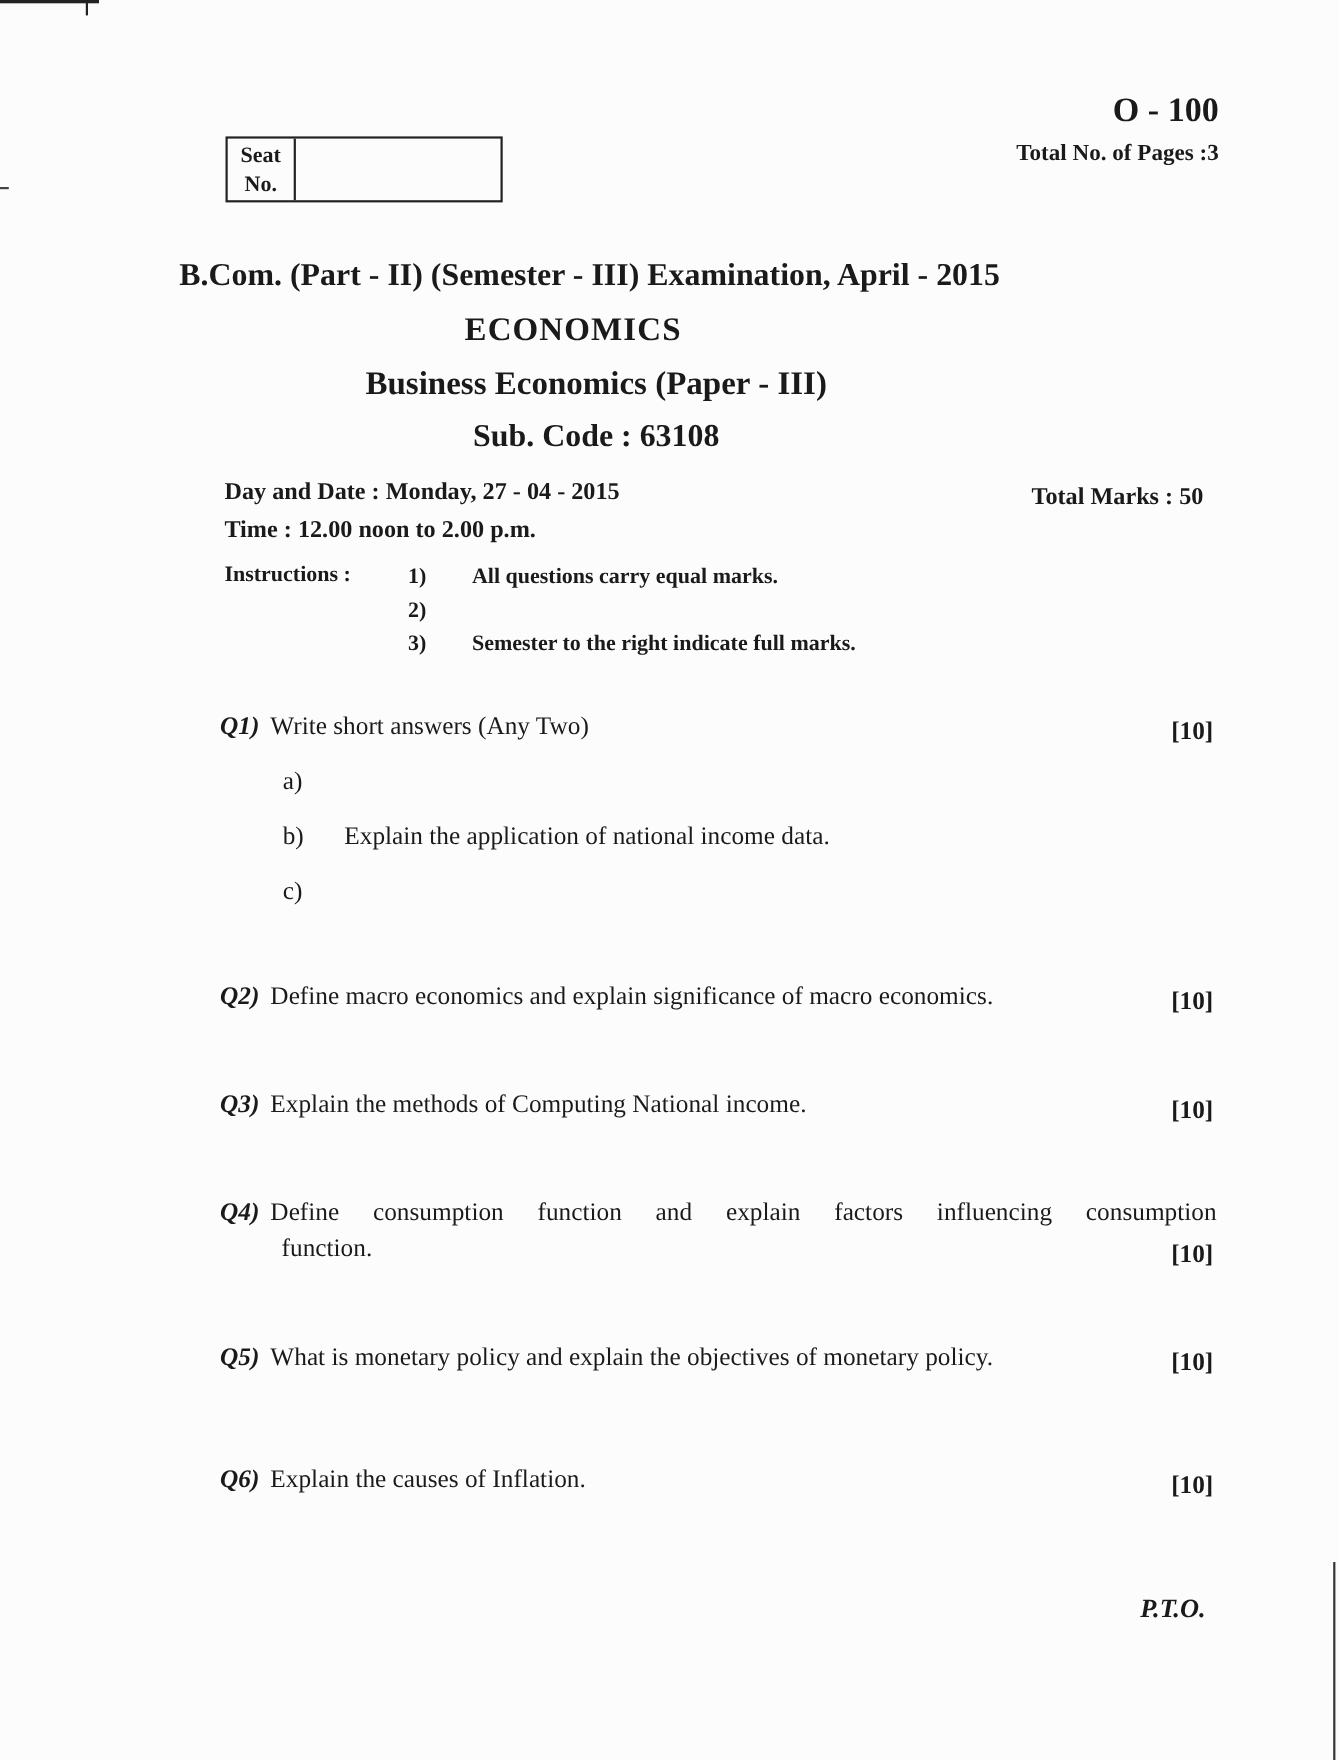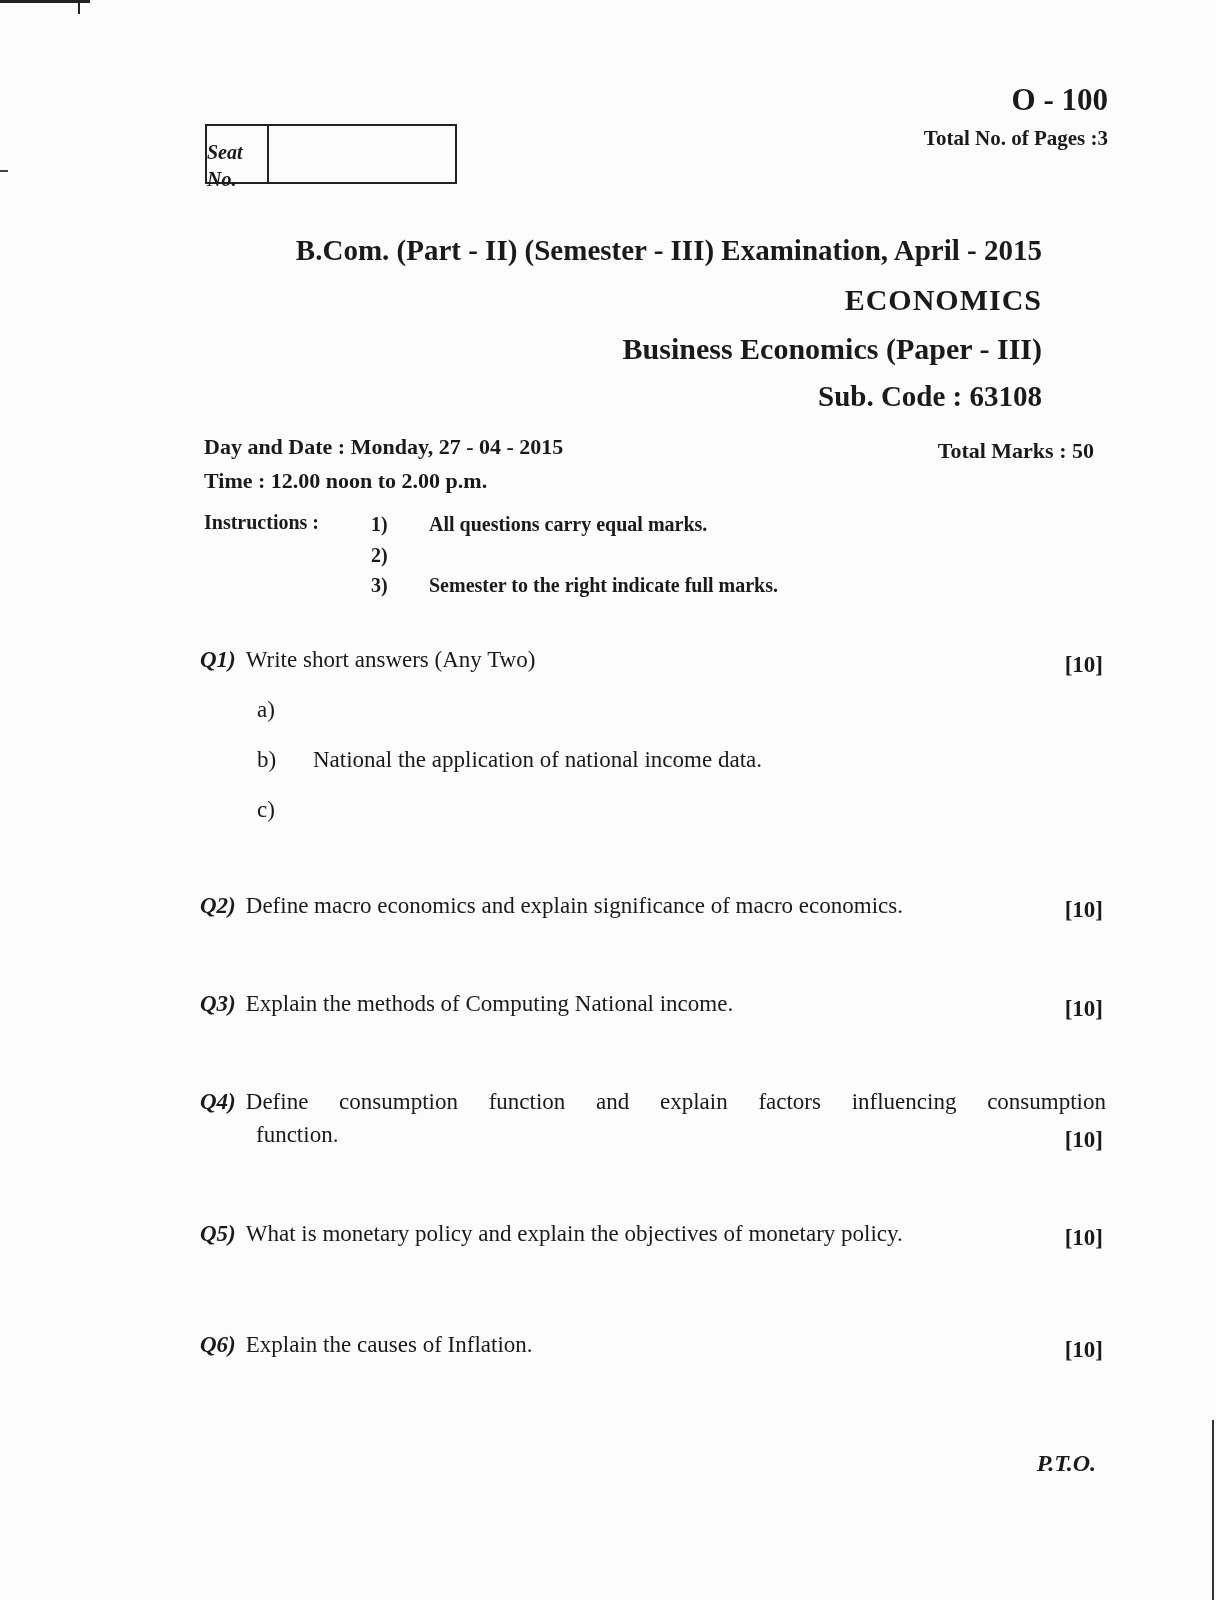--- a/index.html
+++ b/index.html
@@ -14,24 +14,24 @@
   .left-tick { left: 0; top: 170px; width: 8px; height: 2px; background: #444; }
   .right-line { right: 2px; top: 1420px; width: 2px; height: 180px; background: #333; }
   .paper-code { right: 108px; top: 82px; font-size: 31px; font-weight: bold; }
   .total-pages { right: 108px; top: 126px; font-size: 21px; font-weight: bold; }
   .seat-box {
     left: 205px; top: 124px; width: 252px; height: 60px;
     border: 2px solid #222; box-sizing: border-box; display: flex;
   }
   .seat-label {
     width: 60px; border-right: 2px solid #222; font-size: 20px; font-weight: bold;
-    line-height: 27px; padding-top: 13px; font-style: italic;
+    text-align: center; line-height: 27px; padding-top: 2px;
   }
   .seat-field { flex: 1; }
-  .title { left: 0; width: 1042px; text-align: right; font-weight: bold; }
+  .title { left: 0; width: 1042px; text-align: center; font-weight: bold; }
   .t1 { top: 234px; font-size: 29px; padding-left: 30px; box-sizing: border-box; }
   .t2 { top: 283px; font-size: 30px; letter-spacing: 1px; }
   .t3 { top: 332px; font-size: 30px; padding-left: 42px; box-sizing: border-box; }
   .t4 { top: 380px; font-size: 29px; padding-left: 42px; box-sizing: border-box; }
   .meta { font-size: 22px; font-weight: bold; }
   .day { left: 204px; top: 434px; }
   .marks { right: 122px; top: 438px; }
   .time { left: 204px; top: 468px; }
   .instr-label { left: 204px; top: 511px; font-size: 20px; font-weight: bold; }
   .instr-row { left: 371px; font-size: 20px; font-weight: bold; display: flex; }
@@ -86,21 +86,21 @@
 
 <div class="abs q" style="top:647px">
   <span class="qnum">Q1)</span><span>Write short answers (Any Two)</span>
 </div>
 <div class="abs qmarks" style="top:652px">[10]</div>
 <div class="abs sub" style="top:697px">
   <span class="sub-letter">a)</span>
 </div>
 <div class="abs sub" style="top:747px">
   <span class="sub-letter">b)</span>
-  <span>National the application of national income data.</span>
+  <span>Explain the application of national income data.</span>
 </div>
 <div class="abs sub" style="top:797px">
   <span class="sub-letter">c)</span>
 </div>
 
 <div class="abs q" style="top:893px">
   <span class="qnum">Q2)</span><span>Define macro economics and explain significance of macro economics.</span>
 </div>
 <div class="abs qmarks" style="top:897px">[10]</div>
 

